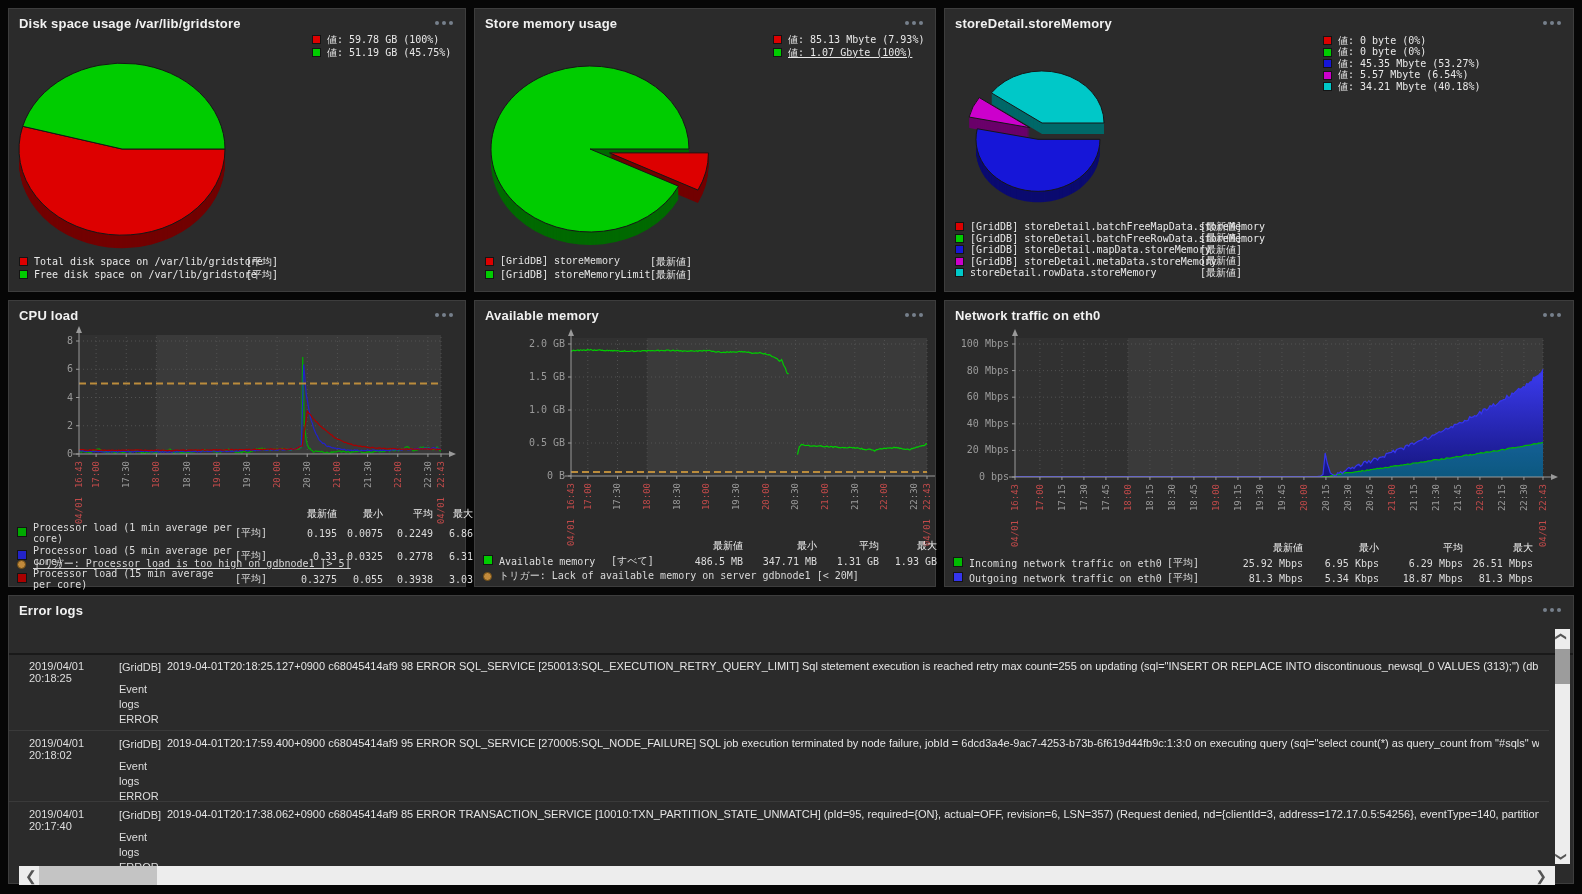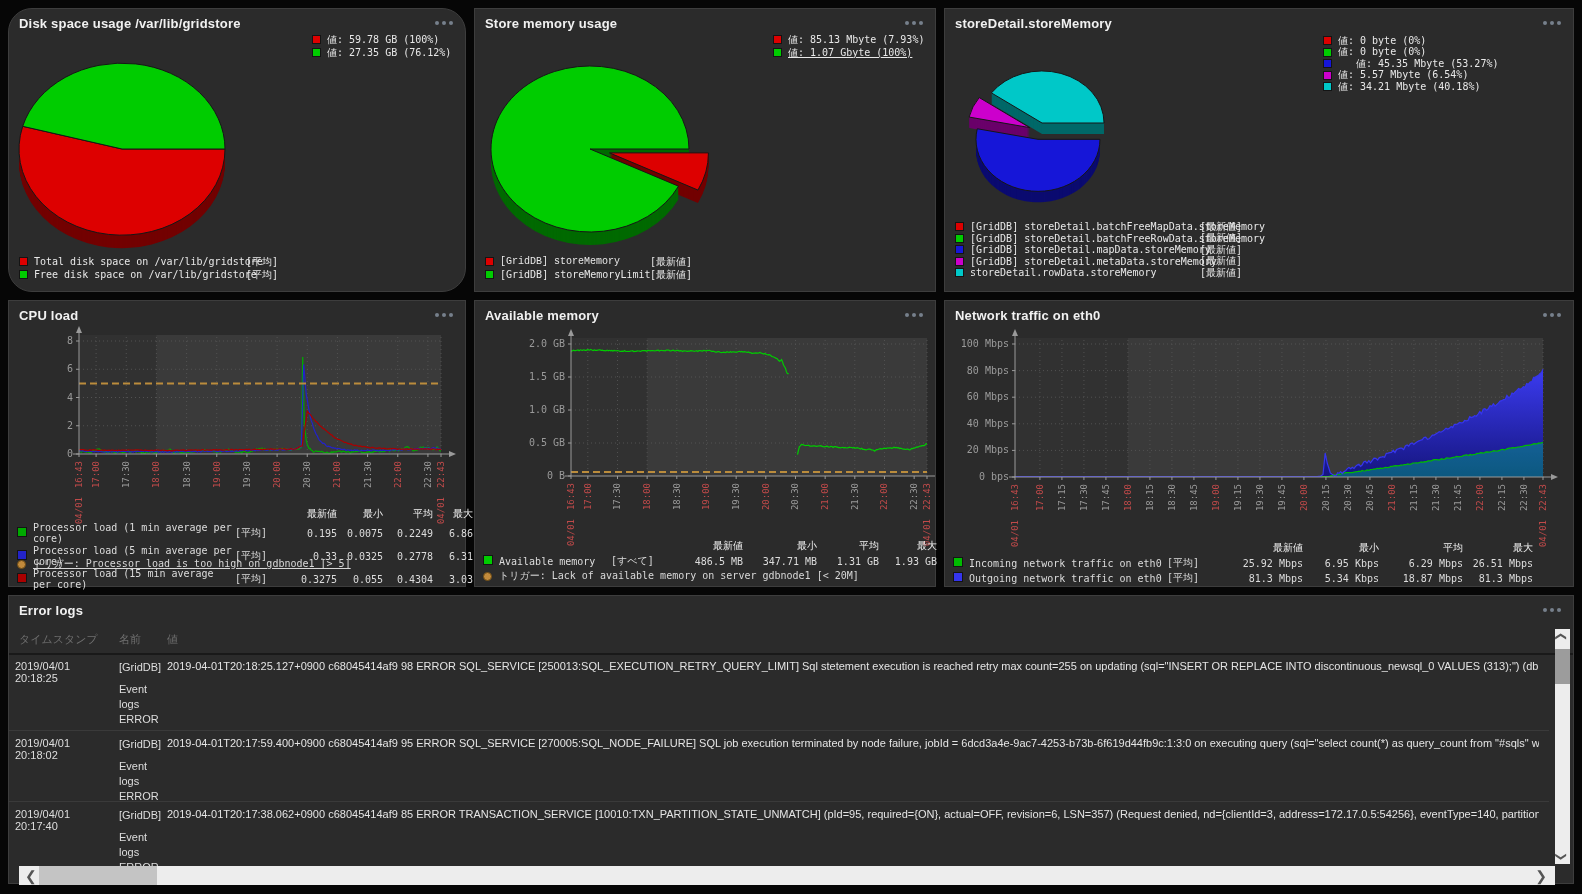--- a/index.html
+++ b/index.html
@@ -35,36 +35,36 @@
     position:absolute; display:flex; align-items:center; gap:7px;
     font:10px "DejaVu Sans Mono", monospace; color:#d8d8d8; white-space:nowrap;
   }
   .trig .dot { width:9px; height:9px; border-radius:50%; background:#c18a3c; border:1px solid #6e4c15; flex:none; }
   
   .loghead { position:absolute; left:0; right:0; top:36px; height:20px; font-size:11px; color:#6f6f6f; }
   .loghead span { position:absolute; top:0; }
   .logsep { position:absolute; left:0; right:0; height:2px; background:#191919; }
   .rowsep { position:absolute; left:0; right:24px; height:1px; background:#3a3a3a; }
   .logrow { position:absolute; left:0; right:0; font-size:11px; color:#dedede; }
-  .lr-ts { position:absolute; left:6px; top:0; width:100px; }
+  .lr-ts { position:absolute; left:20px; top:0; width:100px; }
   .lr-name { position:absolute; left:110px; top:0; width:46px; line-height:15px; }
   .lr-name div:first-child { margin-bottom:7px; }
   .lr-val { position:absolute; left:158px; right:34px; top:0; white-space:nowrap; overflow:hidden; color:#e4e4e4; }
   
   .hscroll { position:absolute; height:19px; background:#ededed; }
   .hthumb  { position:absolute; top:0; height:19px; background:#c4c4c4; cursor:pointer; }
   .vscroll { position:absolute; width:15px; background:#ededed; }
   .vthumb  { position:absolute; left:0; width:15px; background:#9c9c9c; cursor:pointer; }
   .chev { position:absolute; color:#555; font-weight:bold; cursor:pointer;
           font-family:"DejaVu Sans", sans-serif; line-height:1; }
 </style>
 </head>
 <body>
 
-<div class="panel" id="panel-pie-0" style="left:8px;top:8px;width:458px;height:284px;border-radius:24px;">
+<div class="panel" id="panel-pie-0" style="left:8px;top:8px;width:458px;height:284px;">
   <span class="ptitle">Disk space usage /var/lib/gridstore</span>
   <div class="menu">
       <i></i>
       <i></i>
       <i></i>
     </div>
   <svg class="chart" width="456" height="282">
       <path d="M 113 140 L 216.0 140.0 A 103 86 0 1 1 13.7 117.3 Z" transform="translate(0,13)" fill="#730000"></path>
       <path d="M 113 140 L 13.7 117.3 A 103 86 0 0 1 216.0 140.0 Z" transform="translate(0,13)" fill="#006a00"></path>
       <path d="M 113 140 L 216.0 140.0 A 103 86 0 1 1 13.7 117.3 Z" transform="translate(0,12)" fill="#730000"></path>
@@ -94,21 +94,21 @@
       <path d="M 113 140 L 216.0 140.0 A 103 86 0 1 1 13.7 117.3 Z" transform="translate(0,0)" fill="#dd0000" stroke="#161616" stroke-width="1"></path>
       <path d="M 113 140 L 13.7 117.3 A 103 86 0 0 1 216.0 140.0 Z" transform="translate(0,0)" fill="#00cc00" stroke="#161616" stroke-width="1"></path>
     </svg>
   <div class="vlegend" style="left:303px;top:24px;">
       <div class="lrow" style="height: 13px;">
         <span class="sw" style="background: rgb(221, 0, 0);"></span>
         <span>値: 59.78 GB (100%)</span>
       </div>
       <div class="lrow" style="height: 13px;">
         <span class="sw" style="background: rgb(0, 204, 0);"></span>
-        <span>値: 27.35 GB (76.12%)</span>
+        <span>値: 51.19 GB (45.75%)</span>
       </div>
     </div>
   <div class="blegend" style="left:10px;top:246px;">
       <div class="lrow" style="height: 13px;">
         <span class="sw" style="background: rgb(221, 0, 0);"></span>
         <span class="lbl" style="width: 212px;">Total disk space on /var/lib/gridstore</span>
         <span>[平均]</span>
       </div>
       <div class="lrow" style="height: 13px;">
         <span class="sw" style="background: rgb(0, 204, 0);"></span>
@@ -226,21 +226,21 @@
     </svg>
   <div class="vlegend" style="left:378px;top:26px;">
       <div class="lrow" style="height: 11.5px;">
         <span class="sw" style="background: rgb(221, 0, 0);"></span>
         <span>値: 0 byte (0%)</span>
       </div>
       <div class="lrow" style="height: 11.5px;">
         <span class="sw" style="background: rgb(0, 204, 0);"></span>
         <span>値: 0 byte (0%)</span>
       </div>
-      <div class="lrow" style="height: 11.5px; gap: 18px;">
+      <div class="lrow" style="height: 11.5px;">
         <span class="sw" style="background: rgb(22, 22, 216);"></span>
         <span>値: 45.35 Mbyte (53.27%)</span>
       </div>
       <div class="lrow" style="height: 11.5px;">
         <span class="sw" style="background: rgb(204, 0, 204);"></span>
         <span>値: 5.57 Mbyte (6.54%)</span>
       </div>
       <div class="lrow" style="height: 11.5px;">
         <span class="sw" style="background: rgb(0, 200, 200);"></span>
         <span>値: 34.21 Mbyte (40.18%)</span>
@@ -371,21 +371,21 @@
       <span>[平均]</span>
       <span class="r">0.33</span>
       <span class="r">0.0325</span>
       <span class="r">0.2778</span>
       <span class="r">6.31</span>
       <span><span class="swc" style="display: inline-block; background: rgb(170, 0, 0);"></span></span>
       <span>Processor load (15 min average per core)</span>
       <span>[平均]</span>
       <span class="r">0.3275</span>
       <span class="r">0.055</span>
-      <span class="r">0.4304</span>
+      <span class="r">0.3938</span>
       <span class="r">3.03</span>
     </div>
   <div class="trig" style="left:8px;top:256px;text-decoration:underline;">
     <span class="dot"></span>
     <span>トリガー: Processor load is too high on gdbnode1  [&gt; 5]</span>
   </div>
 </div>
 
 <div class="panel" id="panel-line-4" style="left:474px;top:300px;width:462px;height:287px;">
   <span class="ptitle">Available memory</span>
@@ -627,25 +627,20 @@
     </div>
 </div>
 
 <div class="panel" id="panel-logs" style="left:8px;top:595px;width:1566px;height:289px;">
   <span class="ptitle">Error logs</span>
   <div class="menu">
       <i></i>
       <i></i>
       <i></i>
     </div>
-  <div class="loghead">
-    <span style="left:10px;">タイムスタンプ</span>
-    <span style="left:110px;">名前</span>
-    <span style="left:158px;">値</span>
-  </div>
   <div class="logsep" style="top:57px;"></div>
   <div id="logrows">
       <div class="logrow" style="top: 64px;">
         <div class="lr-ts">2019/04/01 20:18:25</div>
         <div class="lr-name">
           <div>[GridDB]</div>
           <div>Event</div>
           <div>logs</div>
           <div>ERROR</div>
         </div>

